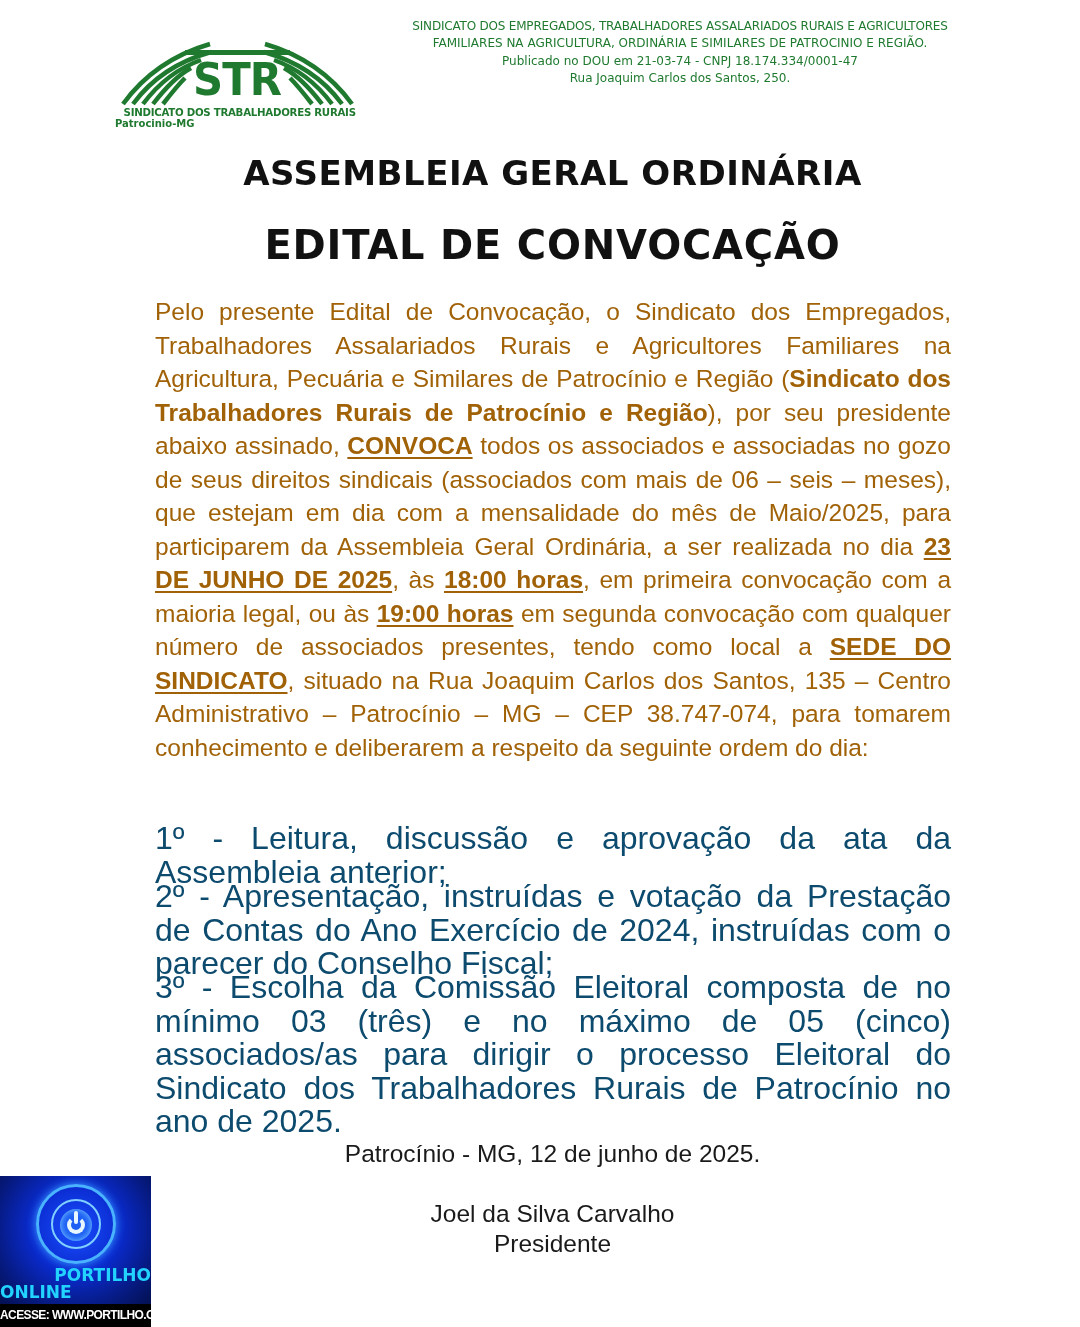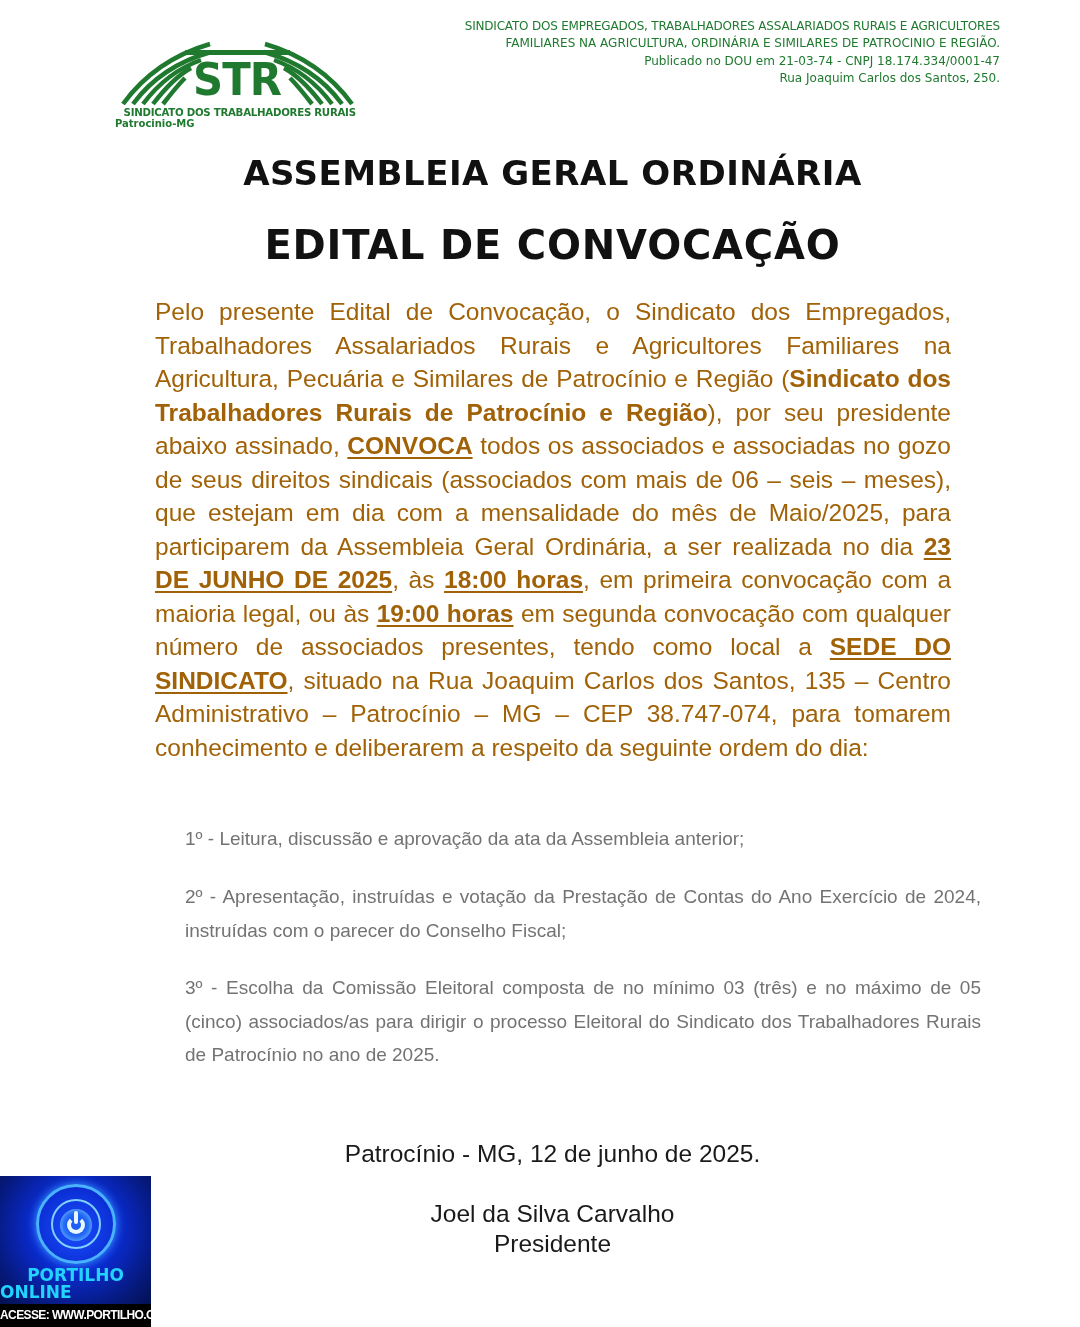--- a/index.html
+++ b/index.html
@@ -10,48 +10,48 @@
   .logo { position: absolute; left: 115px; top: 38px; width: 245px; height: 92px; }
   .logo .arcs { position: absolute; left: 0; top: 0; width: 245px; height: 70px; }
   .logo .str { position: absolute; left: 72px; top: 20px; width: 100px; text-align: center;
     font-family: "DejaVu Sans", sans-serif; font-weight: bold; font-size: 44px; color: #1f7a2f;
     letter-spacing: -1px; line-height: 44px; transform: scaleX(0.95); }
   .logo .name { position: absolute; left: 0; top: 68px; width: 245px; text-align: center;
     font-family: "DejaVu Sans", sans-serif; font-weight: bold; font-size: 11px; color: #1f7a2f;
     letter-spacing: -0.3px; white-space: nowrap; transform: scaleX(0.93); transform-origin: center; }
   .logo .city { position: absolute; left: 0; top: 80px; width: 245px; text-align: left;
     font-family: "DejaVu Sans", sans-serif; font-weight: bold; font-size: 10px; color: #1f7a2f; }
-  .hdr { position: absolute; left: 360px; top: 18px; width: 640px; text-align: right;
+  .hdr { position: absolute; left: 360px; top: 18px; width: 640px; text-align: center;
     font-family: "DejaVu Sans", sans-serif; color: #1f7a2f; font-size: 12px; line-height: 17.4px; }
   .hdr .l1 { letter-spacing: -0.2px; }
   .title1 { position: absolute; left: 0; top: 153px; width: 1105px; text-align: center;
     font-family: "DejaVu Sans", sans-serif; font-weight: bold; font-size: 34px; letter-spacing: 0.5px; color: #111; }
   .title2 { position: absolute; left: 0; top: 222px; width: 1105px; text-align: center;
     font-family: "DejaVu Sans", sans-serif; font-weight: bold; font-size: 40px; letter-spacing: 0.8px; color: #111; }
   .body { position: absolute; left: 155px; top: 295px; width: 796px; font-size: 24.5px; line-height: 33.5px;
     text-align: justify; color: #a16207; }
   .body p { margin: 0; }
   .body b { font-weight: bold; }
   .body .u { text-decoration: underline; text-decoration-thickness: 2px; text-underline-offset: 3px; }
-  .item { position: absolute; left: 155px; width: 796px; font-size: 19px; line-height: 33.5px; text-align: justify; color: #737373; margin-left: 30px; }
+  .item { position: absolute; left: 155px; width: 796px; font-size: 32px; line-height: 33.5px; text-align: justify; color: #0c4a6e; }
   .item p { margin: 0; }
   .date { position: absolute; left: 0; top: 1140px; width: 1105px; text-align: center; font-size: 24.5px; color: #1a1a1a; }
   .sig { position: absolute; left: 0; top: 1199px; width: 1105px; text-align: center; font-size: 24.5px; line-height: 30px; color: #1a1a1a; }
   .badge { position: absolute; left: 0; top: 1176px; width: 151px; height: 151px;
     background: radial-gradient(circle at 50% 35%, #1a4fff 0%, #0a2bd0 35%, #061a80 65%, #020a30 100%); overflow: hidden; }
   .badge .ring { position: absolute; left: 36px; top: 8px; width: 80px; height: 80px; border-radius: 50%;
     border: 3px solid #4ab3ff; box-shadow: 0 0 10px #3aa0ff; box-sizing: border-box; }
   .badge .ring2 { position: absolute; left: 12px; top: 12px; width: 50px; height: 50px; border-radius: 50%;
     border: 2px solid #7fd0ff; box-sizing: border-box; }
   .badge .pw { position: absolute; left: 21px; top: 22px; width: 32px; height: 32px; border-radius: 50%;
     background: #1d5ff5; box-shadow: 0 0 6px #7fd0ff inset; }
   .badge .pw-arc { position: absolute; left: 28px; top: 29px; width: 18px; height: 18px; border-radius: 50%;
     border: 4px solid #e7f6ff; border-top-color: transparent; box-sizing: border-box; }
   .badge .pw-line { position: absolute; left: 35px; top: 24px; width: 4px; height: 13px; background: #e7f6ff; border-radius: 2px; }
-  .badge .t1 { position: absolute; left: 0; top: 90px; width: 151px; text-align: center; color: #22d3ff;
+  .badge .t1 { position: absolute; left: 0; top: 90px; width: 151px; text-align: right; color: #22d3ff;
     font-family: "DejaVu Sans", sans-serif; font-weight: bold; font-size: 17px; line-height: 18px; }
   .badge .t2 { position: absolute; left: 0; top: 107px; width: 151px; text-align: left; color: #22d3ff;
     font-family: "DejaVu Sans", sans-serif; font-weight: bold; font-size: 17px; line-height: 18px; }
   .badge .t3 { position: absolute; left: 0; top: 128px; width: 151px; height: 23px; background: #000; color: #fff;
     font-family: "Liberation Sans", sans-serif; font-weight: bold; font-size: 12px; line-height: 23px; text-align: center;
     letter-spacing: -0.6px; white-space: nowrap; }
 </style>
 </head>
 <body>
 

